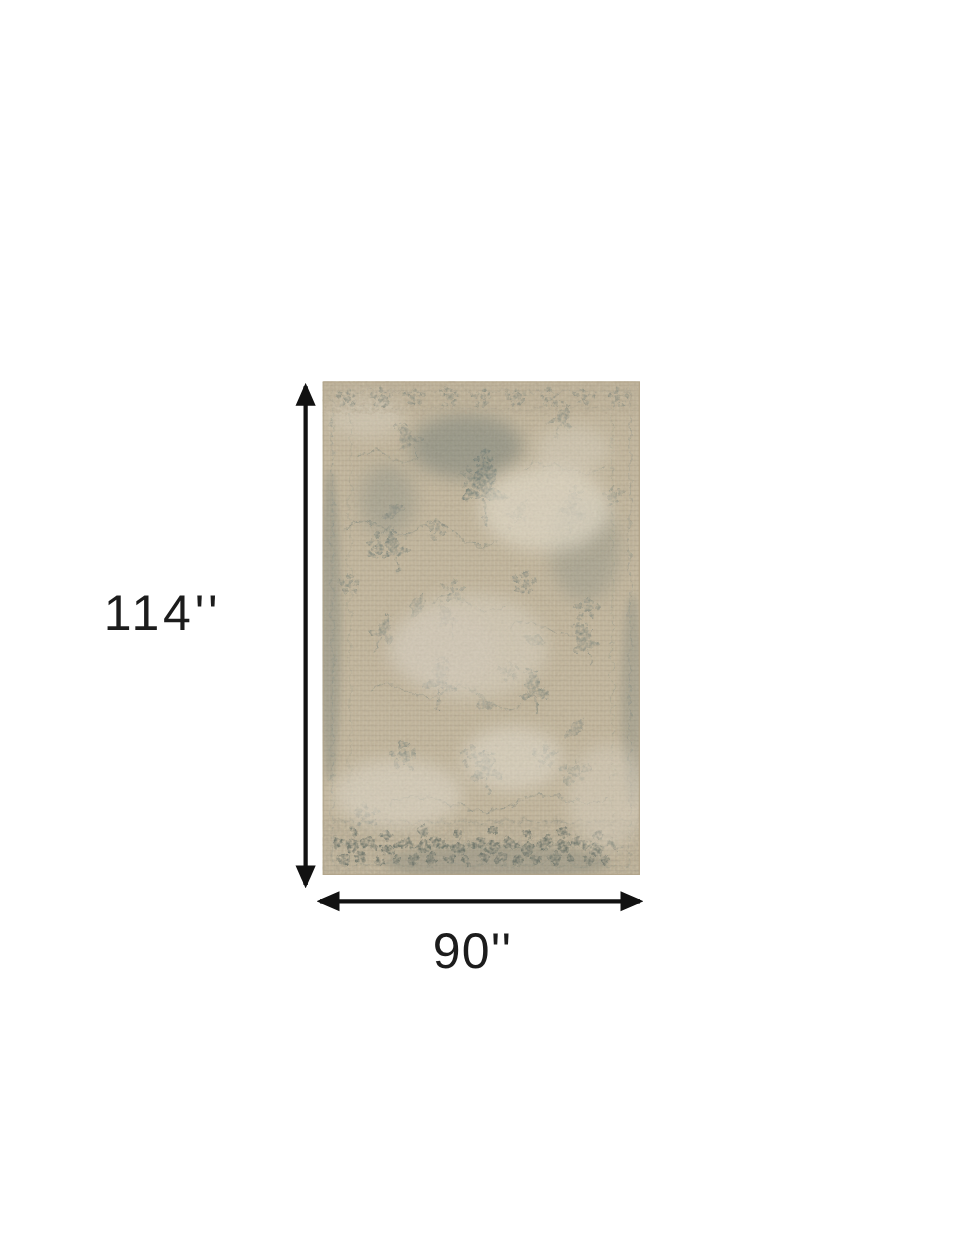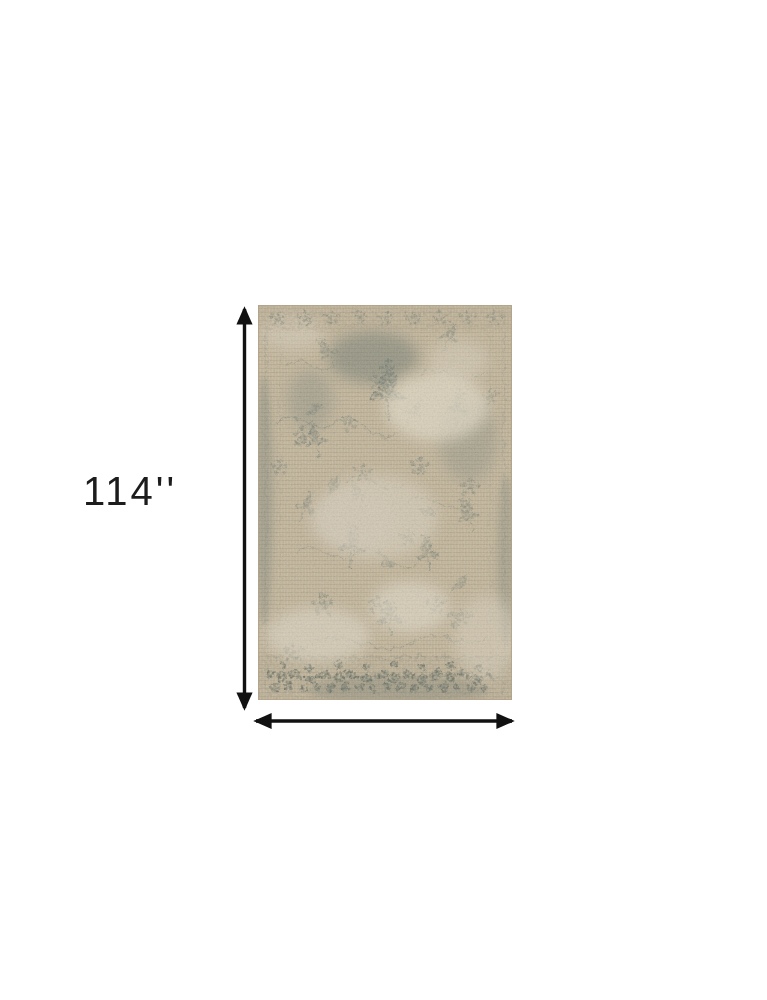--- a/index.html
+++ b/index.html
@@ -209,14 +209,15 @@
     <defs>
       <marker id="ah" viewBox="0 0 10 10" refX="8.5" refY="5" markerWidth="5.4" markerHeight="5.4" orient="auto-start-reverse" markerUnits="strokeWidth">
         <path d="M0,0.6 L10,5 L0,9.4 Z" fill="#111111"></path>
       </marker>
     </defs>
     <line x1="244.5" y1="309" x2="244.5" y2="708" stroke="#111111" stroke-width="3.4" marker-start="url(#ah)" marker-end="url(#ah)"></line>
     <line x1="256" y1="721" x2="512" y2="721" stroke="#111111" stroke-width="3.4" marker-start="url(#ah)" marker-end="url(#ah)"></line>
   </svg>
 
   <div class="dim-label height">114''</div>
+  <div class="dim-label width">90''</div>
 
 </div>
 
 </body></html>

